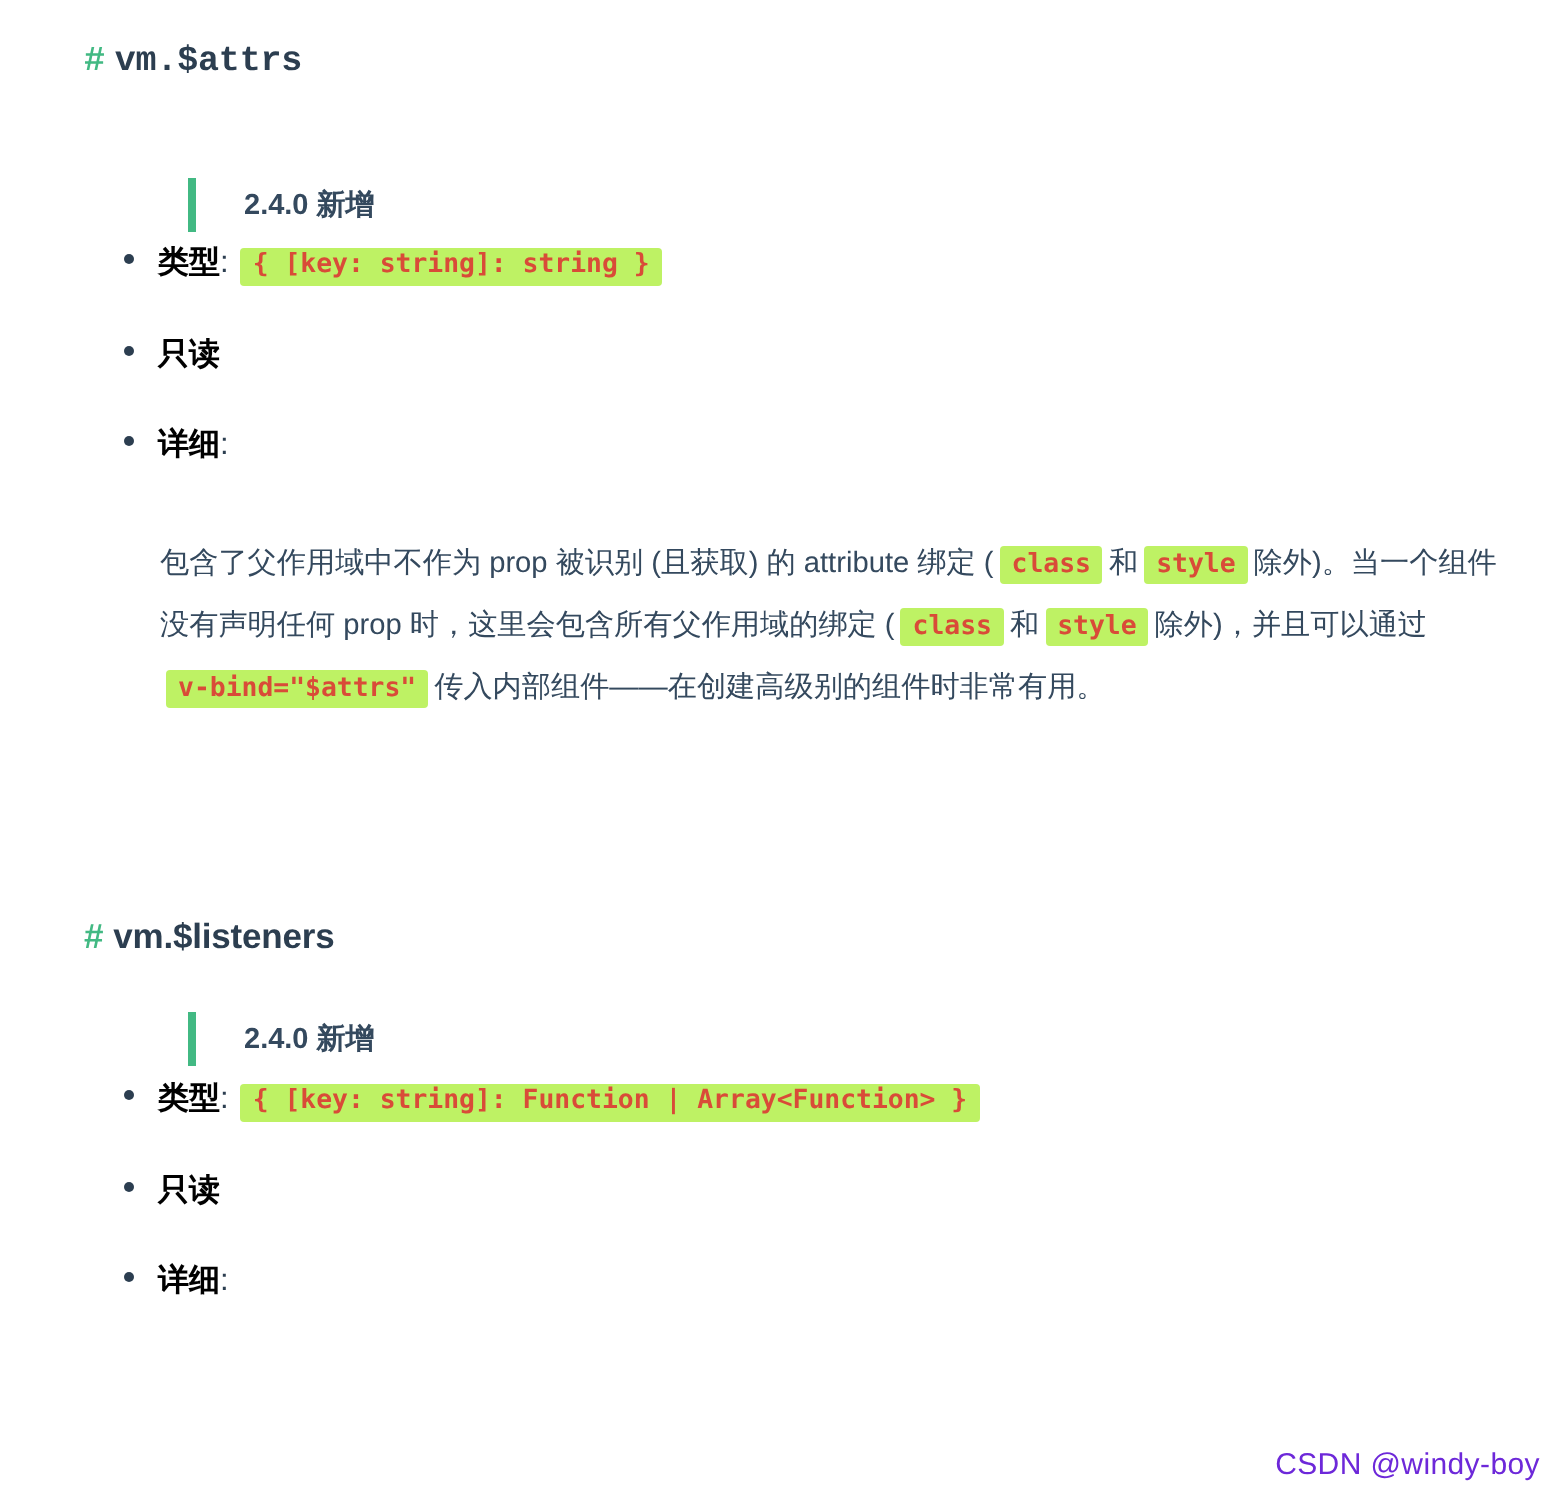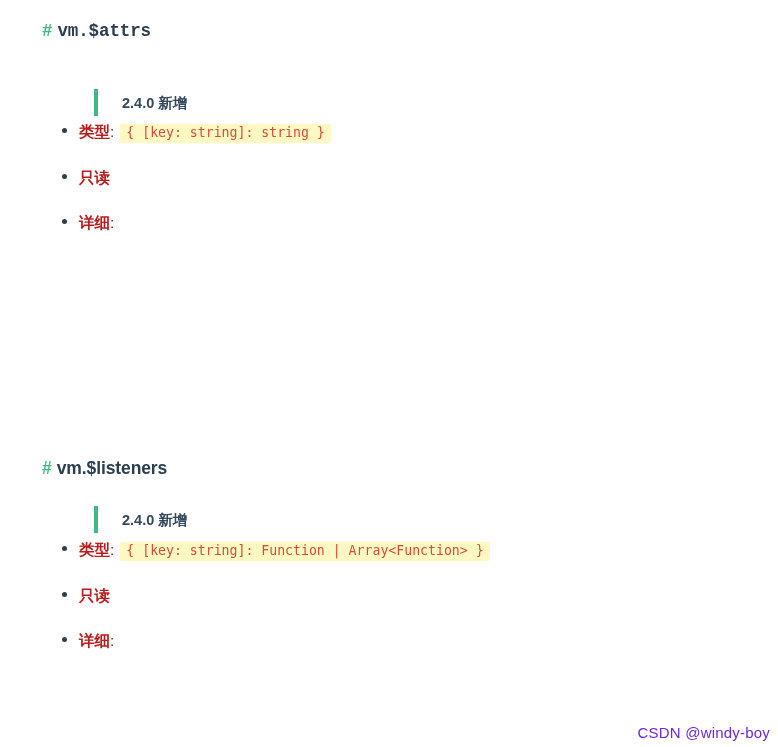--- a/index.html
+++ b/index.html
@@ -83,40 +83,41 @@
     background: #2c3e50;
     display: inline-block;
     margin-right: 12px;
     position: relative;
     top: -4px;
     flex: 0 0 auto;
   }
   .bullet-item .blabel {
     font-size: 15.5px;
     font-weight: 700;
-    color: #b91c1c;
+    color: #000000;
     line-height: 22px;
   }
   .bullet-item .bcolon {
     font-size: 15.5px;
     font-weight: 400;
     color: #2c3e50;
     margin-right: 6px;
   }
 
   
   code.inline {
     font-family: "DejaVu Sans Mono", "Liberation Mono", monospace;
     font-size: 13.2px;
-    background: #fef9c3;
+    background: #bef264;
     color: #d94b38;
     padding: 2px 6px 2px 6px;
     border-radius: 2px;
     white-space: pre;
     line-height: 1.1;
+    font-weight: bold;
   }
   .type-code {
     font-size: 13.4px;
     padding: 3px 8px;
   }
 
   
   .detail-para {
     position: absolute;
     left: 80px;
@@ -167,20 +168,21 @@
     <span class="dot"></span>
     <span class="blabel">只读</span>
   </div>
 
   <div class="bullet-item" style="top:212px;">
     <span class="dot"></span>
     <span class="blabel">详细</span>
       <span class="bcolon">:</span>
   </div>
 
+  <p class="detail-para" style="top:252px;">包含了父作用域中不作为 prop 被识别 (且获取) 的 attribute 绑定 (<code class="inline">class</code>和<code class="inline">style</code>除外)。当一个组件没有声明任何 prop 时，这里会包含所有父作用域的绑定 (<code class="inline">class</code>和<code class="inline">style</code>除外)，并且可以通过<code class="inline">v-bind="$attrs"</code>传入内部组件——在创建高级别的组件时非常有用。</p>
 
   <h2 class="api-heading" style="top:442px;">
     <span class="hash">#</span><span class="htext">vm.$listeners</span>
   </h2>
 
   <blockquote class="since-quote" style="top:478px;">
     <span class="bar"></span>
     <span class="since-text">2.4.0 新增</span>
   </blockquote>
 

